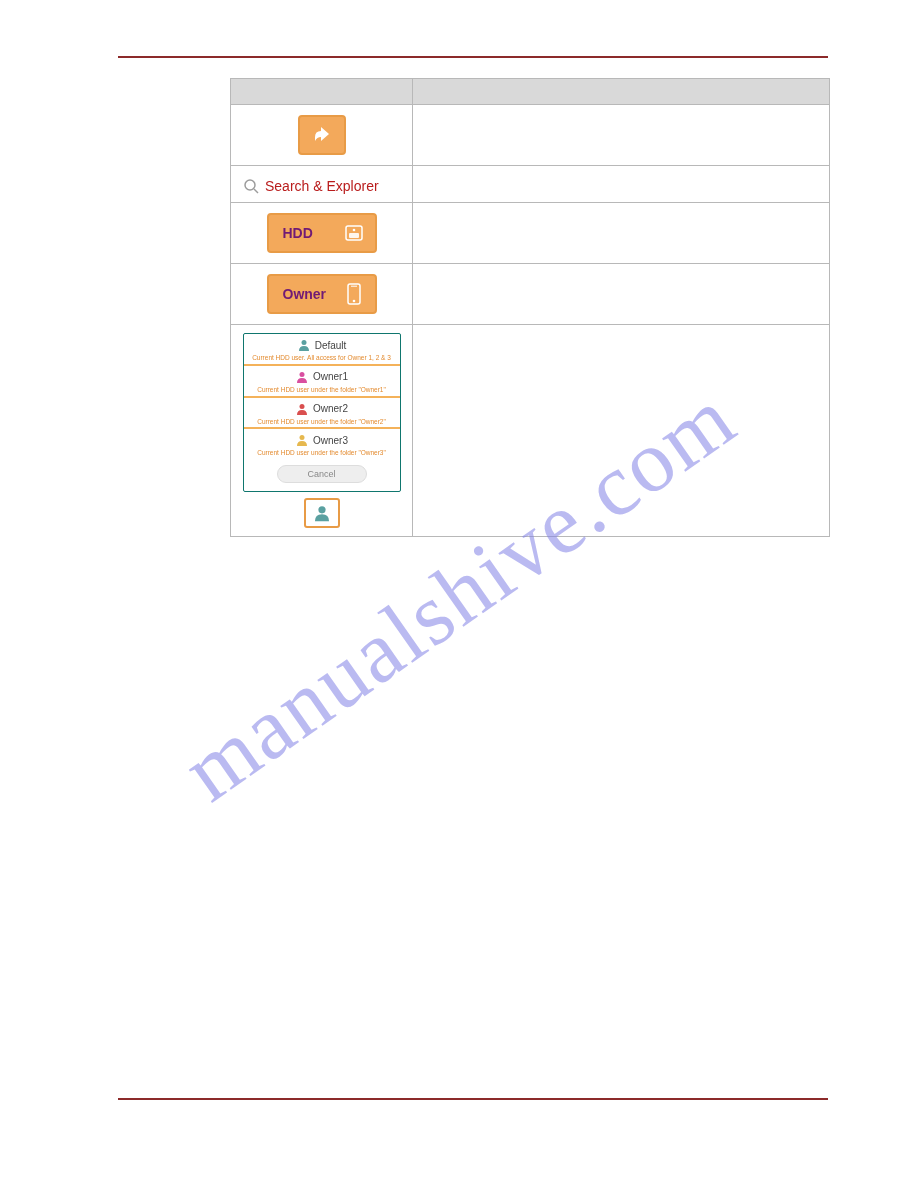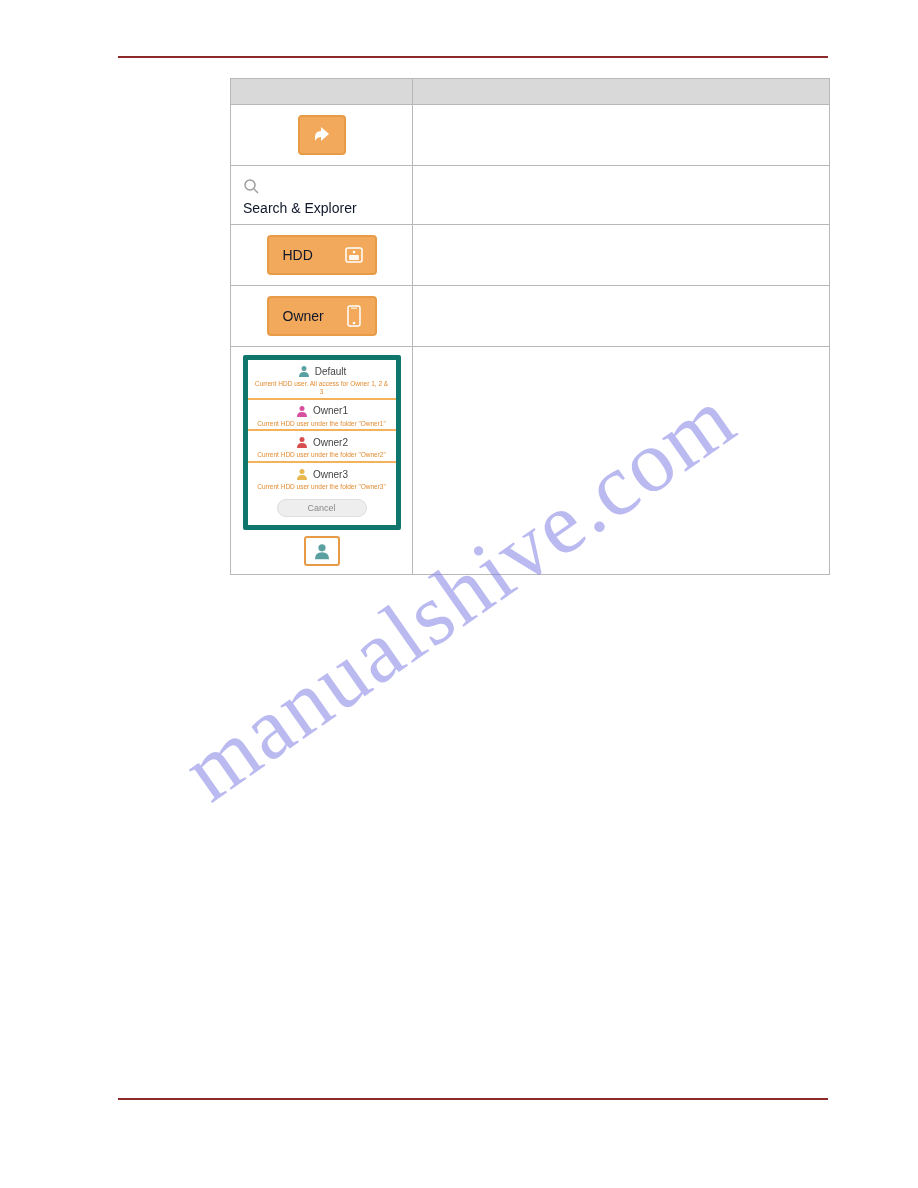--- a/index.html
+++ b/index.html
@@ -54,46 +54,45 @@
   .col-desc { }
 
   .icon-btn {
     display: inline-flex;
     align-items: center;
     justify-content: center;
     gap: 8px;
     background: #f3a95b;
     border: 2px solid #e89b46;
     border-radius: 4px;
-    color: #0f172a;
-    font-weight: 400;
+    color: #701a75;
+    font-weight: 700;
     font-size: 14px;
     padding: 6px 10px;
     min-width: 48px;
     min-height: 40px;
   }
   .icon-btn.wide { min-width: 110px; justify-content: space-between; padding: 6px 10px 6px 14px; }
   .icon-btn .glyph-box {
     width: 22px; height: 22px; display:flex; align-items:center; justify-content:center;
   }
   .icon-btn svg { display:block; }
 
   .search-row {
-    display:flex; gap:6px; color:#0f172a; font-size:14px;
+    display:flex; gap:6px; color:#b91c1c; font-size:14px;
     padding: 4px 2px 0 2px;
-    flex-direction: column;
   }
   .search-row svg { flex:0 0 auto; }
 
   
   .owner-picker {
     width: 158px;
     margin: 2px auto 0 auto;
     background:#fff;
-    border:5px solid #0f766e;
+    border:1px solid #0f766e;
     border-radius:2px;
     overflow:hidden;
   }
   .owner-picker .owner-row {
     border-top: 2px solid #f4b25a;
     padding: 4px 6px 2px 6px;
     text-align:center;
   }
   .owner-picker .owner-row:first-child { border-top: none; }
   .owner-picker .owner-name {

